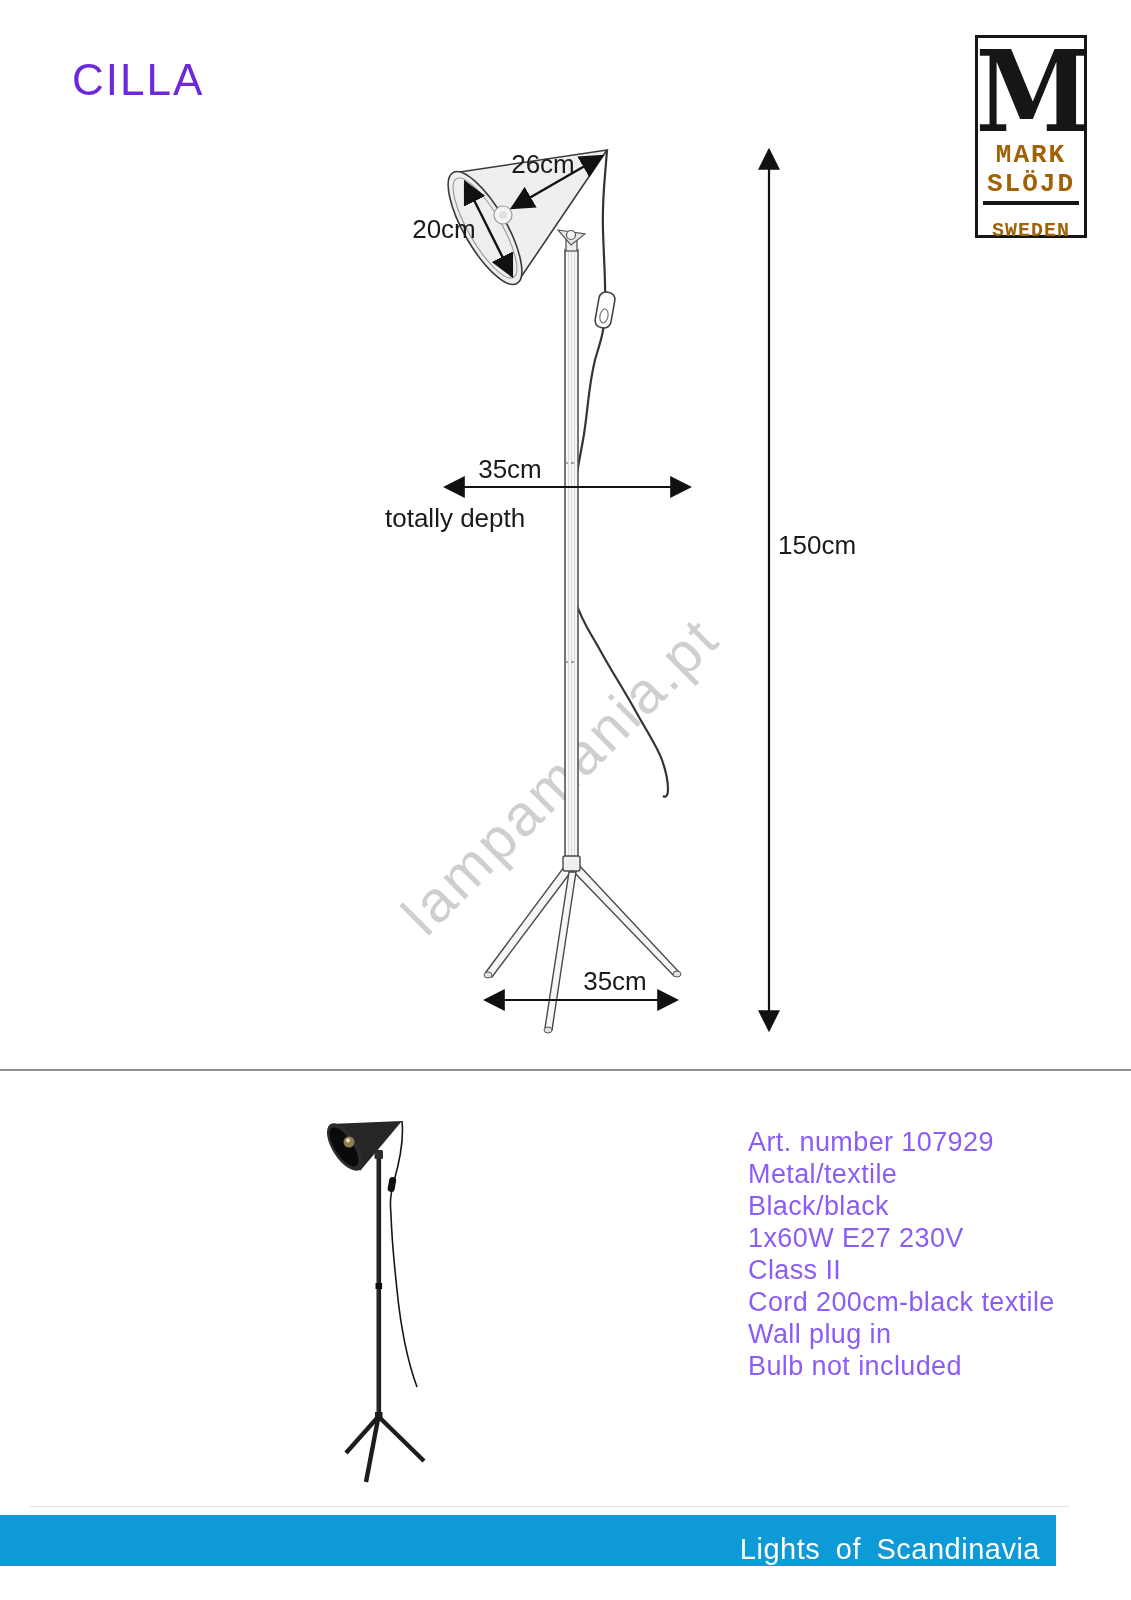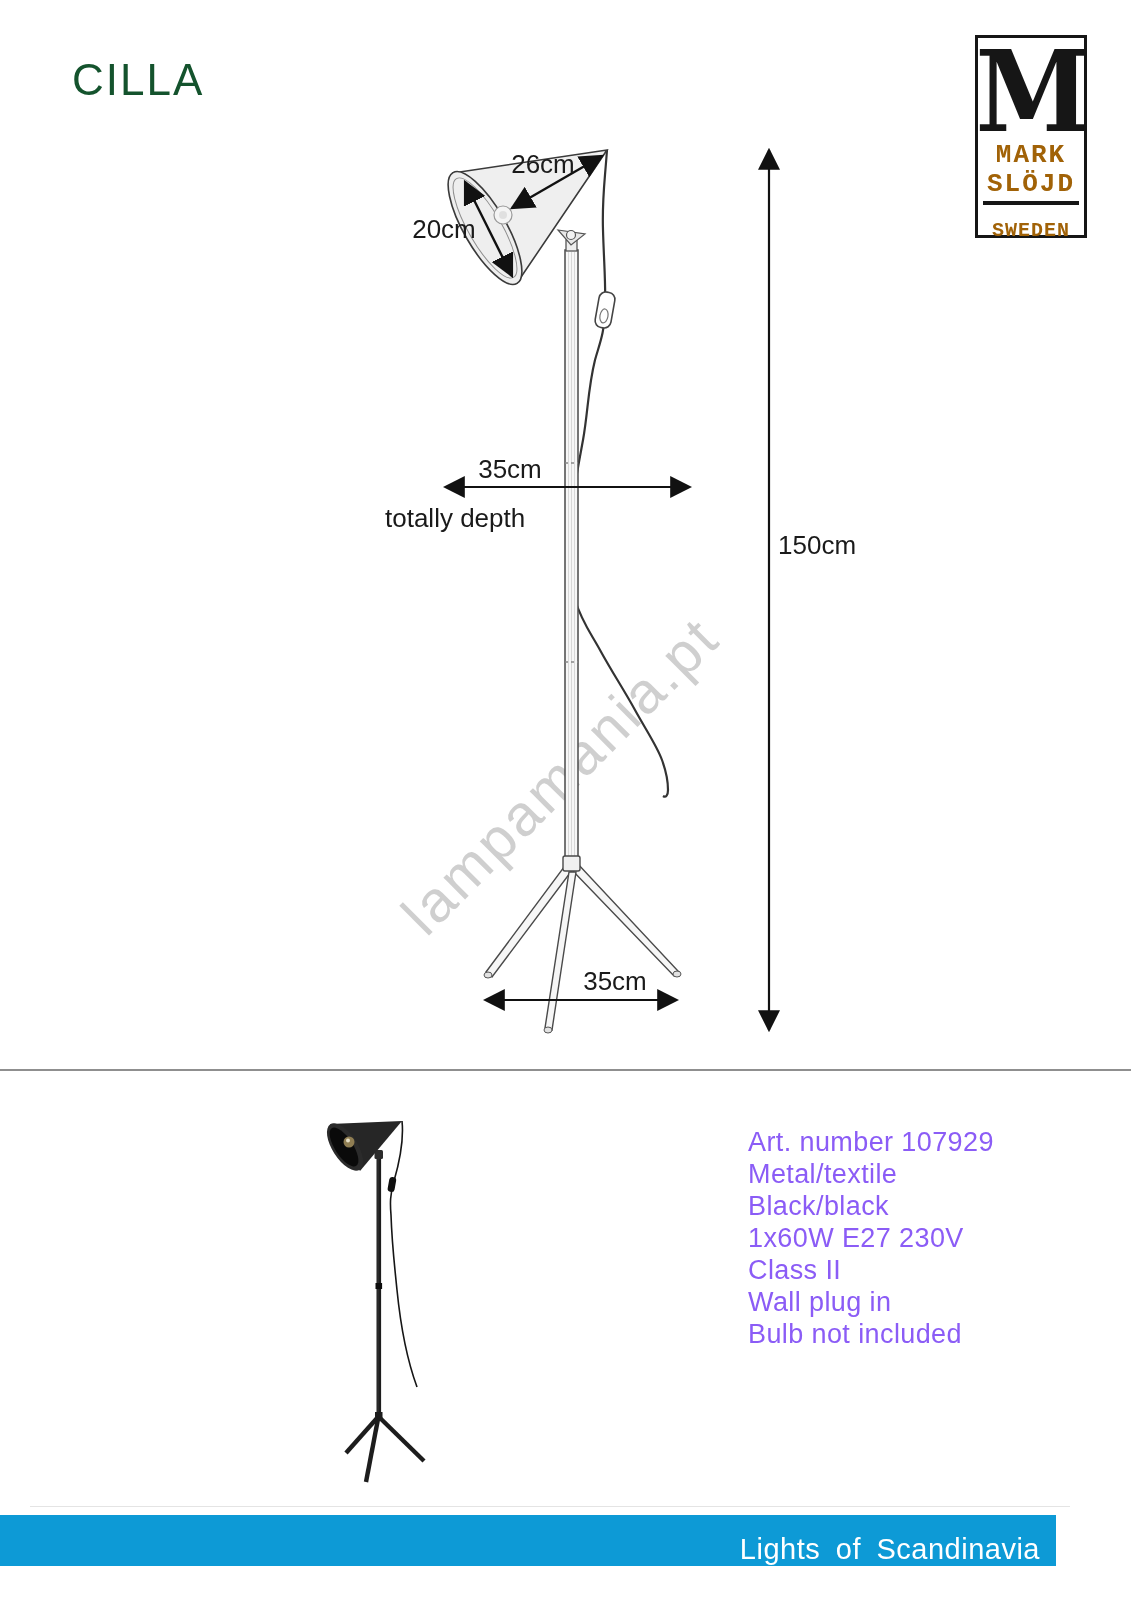--- a/index.html
+++ b/index.html
@@ -3,21 +3,21 @@
 <meta charset="utf-8">
 <style>
   html,body{margin:0;padding:0;}
   body{
     width:1131px;height:1600px;position:relative;background:#ffffff;
     font-family:"Liberation Sans", sans-serif;color:#1a1a1a;overflow:hidden;
   }
   
   .page-title{
     position:absolute;left:72px;top:55px;
-    font-size:44px;font-weight:400;letter-spacing:2px;color:#14532d;
+    font-size:44px;font-weight:400;letter-spacing:2px;color:#6d28d9;
   }
   
   .logo-box{
     position:absolute;left:975px;top:35px;width:112px;height:203px;
     border:3px solid #161616;box-sizing:border-box;background:#fff;
     display:flex;flex-direction:column;align-items:center;padding-top:2px;
   }
   .logo-m{
     font-family:"DejaVu Serif", serif;font-weight:bold;font-size:104px;
     line-height:0.92;height:100px;display:flex;align-items:center;justify-content:center;
@@ -180,20 +180,21 @@
       <rect x="75" y="317" width="7.5" height="9" fill="#1d1d1d" stroke="none"></rect>
     </g>
   </svg>
 
   <div class="spec-list">
     <div>Art. number 107929</div>
     <div>Metal/textile</div>
     <div>Black/black</div>
     <div>1x60W E27 230V</div>
     <div>Class II</div>
+    <div>Cord 200cm-black textile</div>
     <div>Wall plug in</div>
     <div>Bulb not included</div>
   </div>
 
   <div class="scan-line"></div>
   <div class="footer-bar" style="background: rgb(13, 154, 214);">
     <span>Lights  of  Scandinavia</span>
   </div>
 
 </div>

